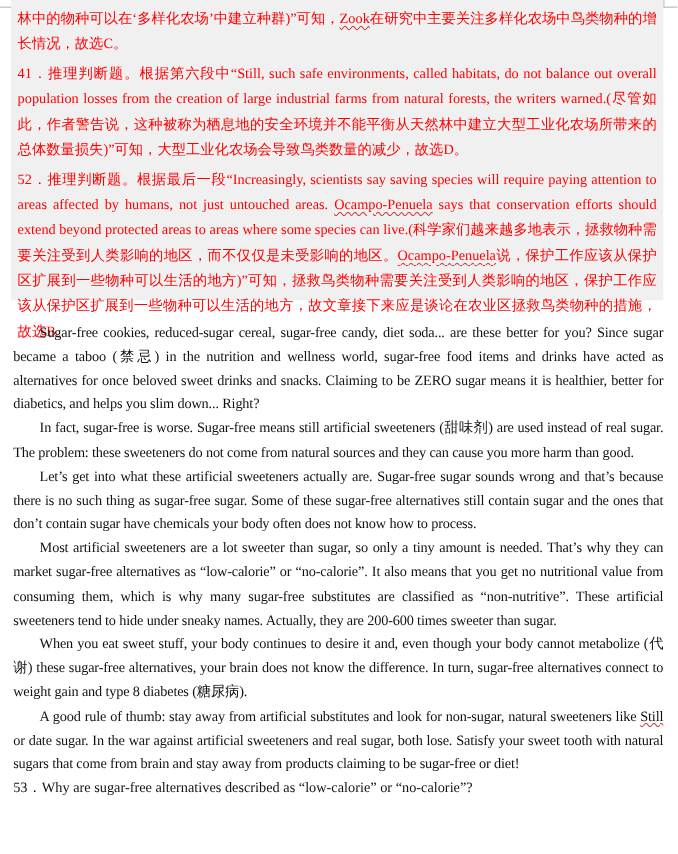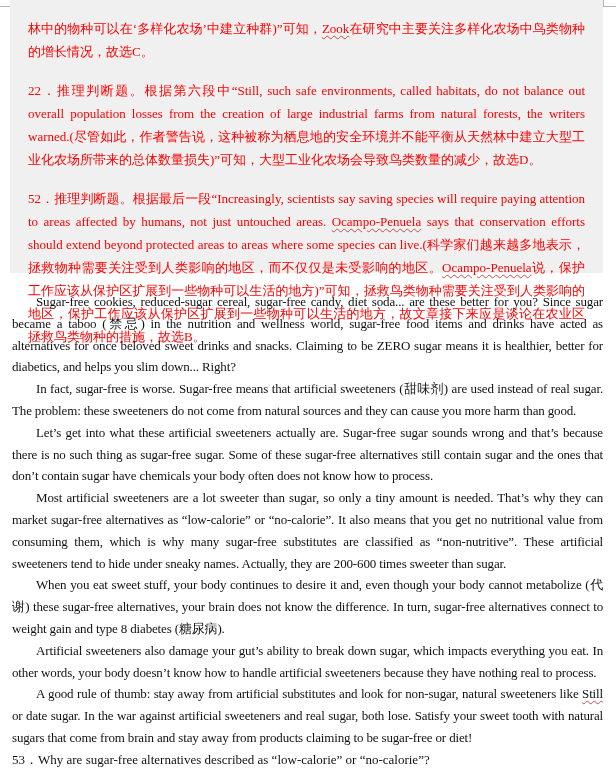--- a/index.html
+++ b/index.html
@@ -33,21 +33,21 @@
     height: 273px;
     background: #f0f0f0;
     color: #ff0000;
     font-size: 13px;
     line-height: 23px;
     box-sizing: border-box;
     padding: 1px 2px 0 2px;
     text-align: justify;
   }
   .answer-block p {
-    margin: 16px;
+    margin: 4px;
   }
   .wavy {
     text-decoration: underline wavy #c0504d;
     text-decoration-thickness: 1px;
     text-underline-offset: 2px;
   }
 
   .question-block {
     position: absolute;
     left: 12px;
@@ -74,26 +74,25 @@
   }
 </style>
 </head>
 <body>
 
 <div class="corner-mark left"></div>
 <div class="corner-mark right"></div>
 
 <section class="answer-block">
   <p><span>林中的物种可以在‘多样化农场’中建立种群)”可知，</span><span class="wavy">Zook</span><span>在研究中主要关注多样化农场中鸟类物种的增长情况，故选C。</span></p>
-  <p>22．推理判断题。根据第六段中“Still, such safe environments, called habitats, do not balance out overall population losses from the creation of large industrial farms from natural forests, the writers warned.(尽管如此，作者警告说，这种被称为栖息地的安全环境并不能平衡从天然林中建立大型工业化农场所带来的总体数量损失)”可知，大型工业化农场会导致鸟类数量的减少，故选D。</p>
+  <p>41．推理判断题。根据第六段中“Still, such safe environments, called habitats, do not balance out overall population losses from the creation of large industrial farms from natural forests, the writers warned.(尽管如此，作者警告说，这种被称为栖息地的安全环境并不能平衡从天然林中建立大型工业化农场所带来的总体数量损失)”可知，大型工业化农场会导致鸟类数量的减少，故选D。</p>
   <p><span>52．推理判断题。根据最后一段“Increasingly, scientists say saving species will require paying attention to areas affected by humans, not just untouched areas. </span><span class="wavy">Ocampo-Penuela</span><span> says that conservation efforts should extend beyond protected areas to areas where some species can live.(科学家们越来越多地表示，拯救物种需要关注受到人类影响的地区，而不仅仅是未受影响的地区。</span><span class="wavy">Ocampo-Penuela</span><span>说，保护工作应该从保护区扩展到一些物种可以生活的地方)”可知，拯救鸟类物种需要关注受到人类影响的地区，保护工作应该从保护区扩展到一些物种可以生活的地方，故文章接下来应是谈论在农业区拯救鸟类物种的措施，故选B。</span></p>
 </section>
 
 <section class="question-block">
   <p class="para">Sugar-free cookies, reduced-sugar cereal, sugar-free candy, diet soda... are these better for you? Since sugar became a taboo (禁忌) in the nutrition and wellness world, sugar-free food items and drinks have acted as alternatives for once beloved sweet drinks and snacks. Claiming to be ZERO sugar means it is healthier, better for diabetics, and helps you slim down... Right?</p>
-  <p class="para">In fact, sugar-free is worse. Sugar-free means that artificial sweeteners (甜味剂) are used instead of real sugar. The problem: these sweeteners do not come from natural sources and they can cause you more harm than good.</p>
+  <p class="para">In fact, sugar-free is worse. Sugar-free means still artificial sweeteners (甜味剂) are used instead of real sugar. The problem: these sweeteners do not come from natural sources and they can cause you more harm than good.</p>
   <p class="para">Let’s get into what these artificial sweeteners actually are. Sugar-free sugar sounds wrong and that’s because there is no such thing as sugar-free sugar. Some of these sugar-free alternatives still contain sugar and the ones that don’t contain sugar have chemicals your body often does not know how to process.</p>
   <p class="para">Most artificial sweeteners are a lot sweeter than sugar, so only a tiny amount is needed. That’s why they can market sugar-free alternatives as “low-calorie” or “no-calorie”. It also means that you get no nutritional value from consuming them, which is why many sugar-free substitutes are classified as “non-nutritive”. These artificial sweeteners tend to hide under sneaky names. Actually, they are 200-600 times sweeter than sugar.</p>
   <p class="para">When you eat sweet stuff, your body continues to desire it and, even though your body cannot metabolize (代谢) these sugar-free alternatives, your brain does not know the difference. In turn, sugar-free alternatives connect to weight gain and type 8 diabetes (糖尿病).</p>
-  <p class="para">Artificial sweeteners also damage your gut’s ability to break down sugar, which impacts everything you eat. In other words, your body doesn’t know how to handle artificial sweeteners because they have nothing real to process.</p>
   <p class="para"><span>A good rule of thumb: stay away from artificial substitutes and look for non-sugar, natural sweeteners like </span><span class="wavy">Still</span><span> or date sugar. In the war against artificial sweeteners and real sugar, both lose. Satisfy your sweet tooth with natural sugars that come from brain and stay away from products claiming to be sugar-free or diet!</span></p>
   <p class="question-line">53．Why are sugar-free alternatives described as “low-calorie” or “no-calorie”?</p>
 </section>
 
 </body></html>

